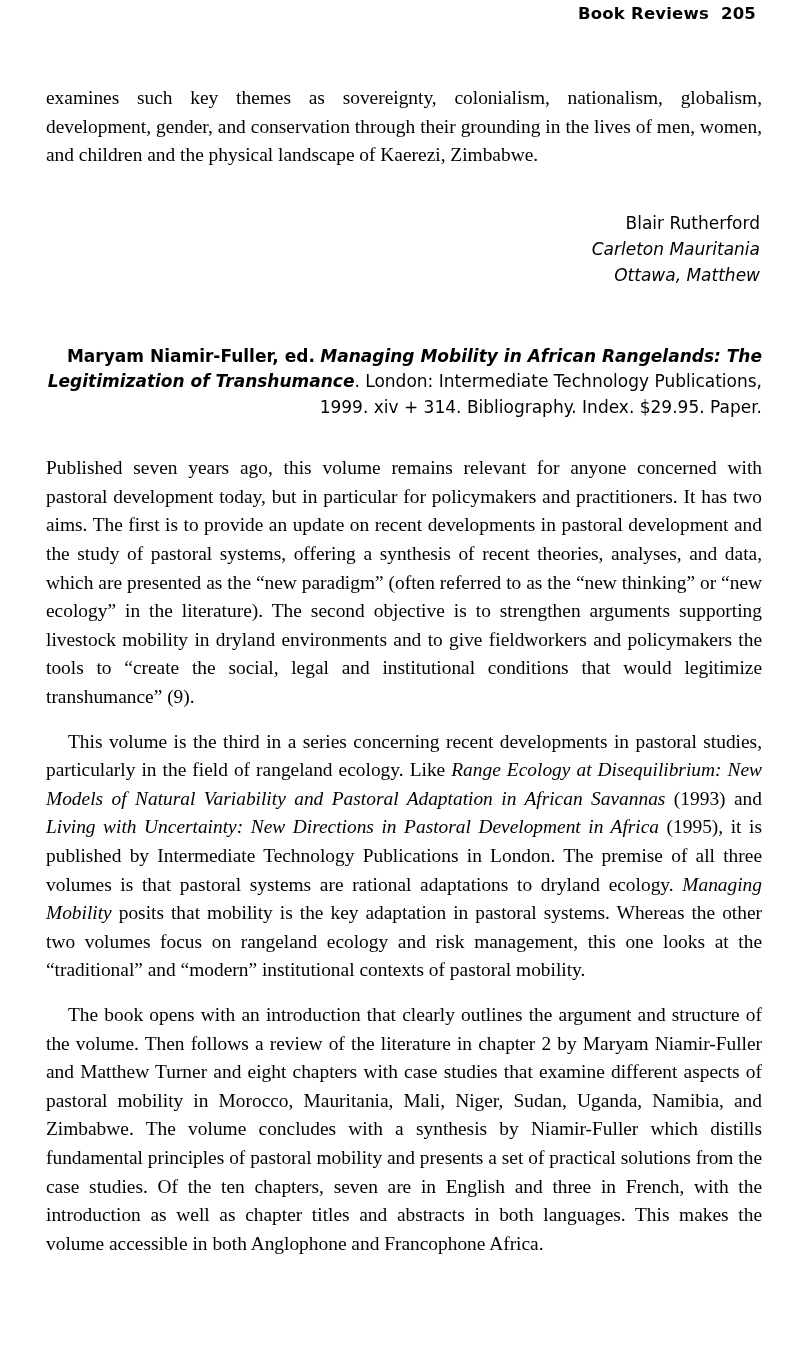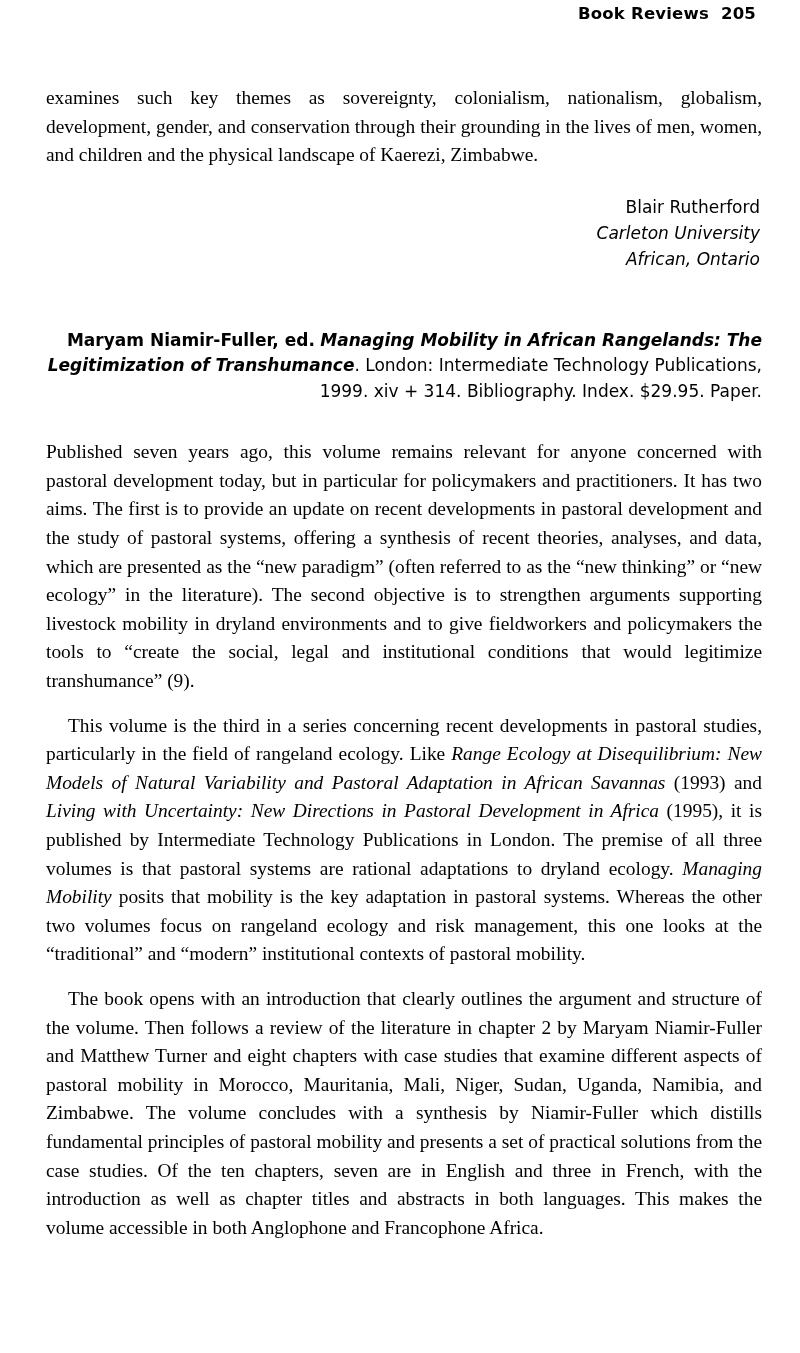--- a/index.html
+++ b/index.html
@@ -43,21 +43,21 @@
   p.body {
     margin: 0;
     font-size: 19.4px;
     line-height: 28.6px;
     text-align: justify;
     text-justify: inter-word;
     hyphens: manual;
   }
   p.indent { text-indent: 22px; }
   .attribution {
-    margin-top: 24px;
+    margin-top: 40px;
     text-align: right;
     font-family: "DejaVu Sans", sans-serif;
     font-size: 17px;
     line-height: 26px;
     padding-right: 2px;
   }
   .attribution .aff { font-style: italic; }
   .book-entry {
     margin-top: 56px;
     font-family: "DejaVu Sans", sans-serif;
@@ -84,22 +84,22 @@
   <div class="running-head">
     <span class="rh-title">Book Reviews</span><span class="rh-page">205</span>
   </div>
 
   <div class="content">
 
     <p class="body">examines such key themes as sovereignty, colonialism, nationalism, globalism, development, gender, and conservation through their grounding in the lives of men, women, and children and the physical landscape of Kaerezi, Zimbabwe.</p>
 
     <div class="attribution">
       <div>Blair Rutherford</div>
-      <div class="aff">Carleton University</div>
-      <div class="aff">African, Ontario</div>
+      <div class="aff">Carleton Mauritania</div>
+      <div class="aff">Ottawa, Matthew</div>
     </div>
 
     <div class="book-entry">
       <span class="author">Maryam Niamir-Fuller, ed.</span><span> </span><span class="title-bi">Managing Mobility in African Rangelands: The Legitimization of Transhumance</span><span>. London: Intermediate Technology Publications, 1999. xiv + 314. Bibliography. Index. $29.95. Paper.</span>
     </div>
 
     <div class="review-body">
 
       <p class="body">Published seven years ago, this volume remains relevant for anyone concerned with pastoral development today, but in particular for policymakers and practitioners. It has two aims. The first is to provide an update on recent developments in pastoral development and the study of pastoral systems, offering a synthesis of recent theories, analyses, and data, which are presented as the “new paradigm” (often referred to as the “new thinking” or “new ecology” in the literature). The second objective is to strengthen arguments supporting livestock mobility in dryland environments and to give fieldworkers and policymakers the tools to “create the social, legal and institutional conditions that would legitimize transhumance” (9).</p>
 

